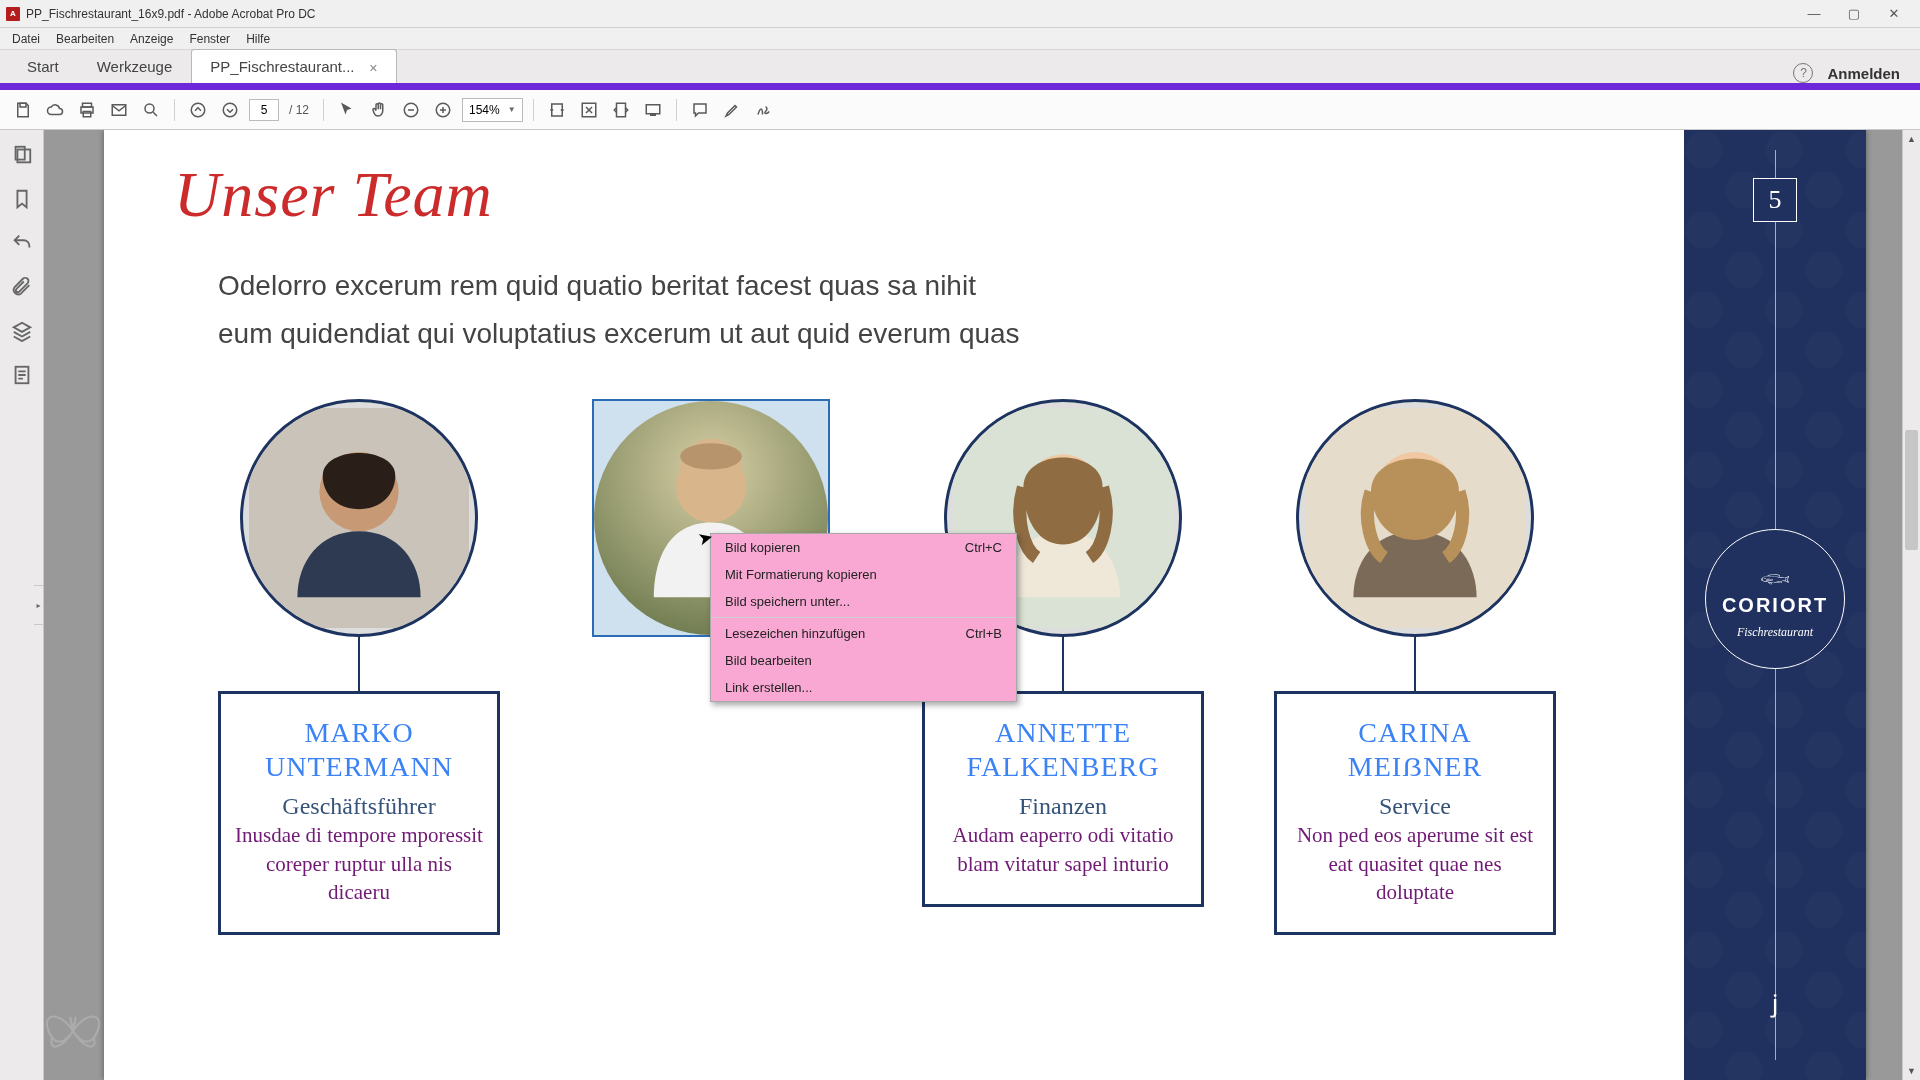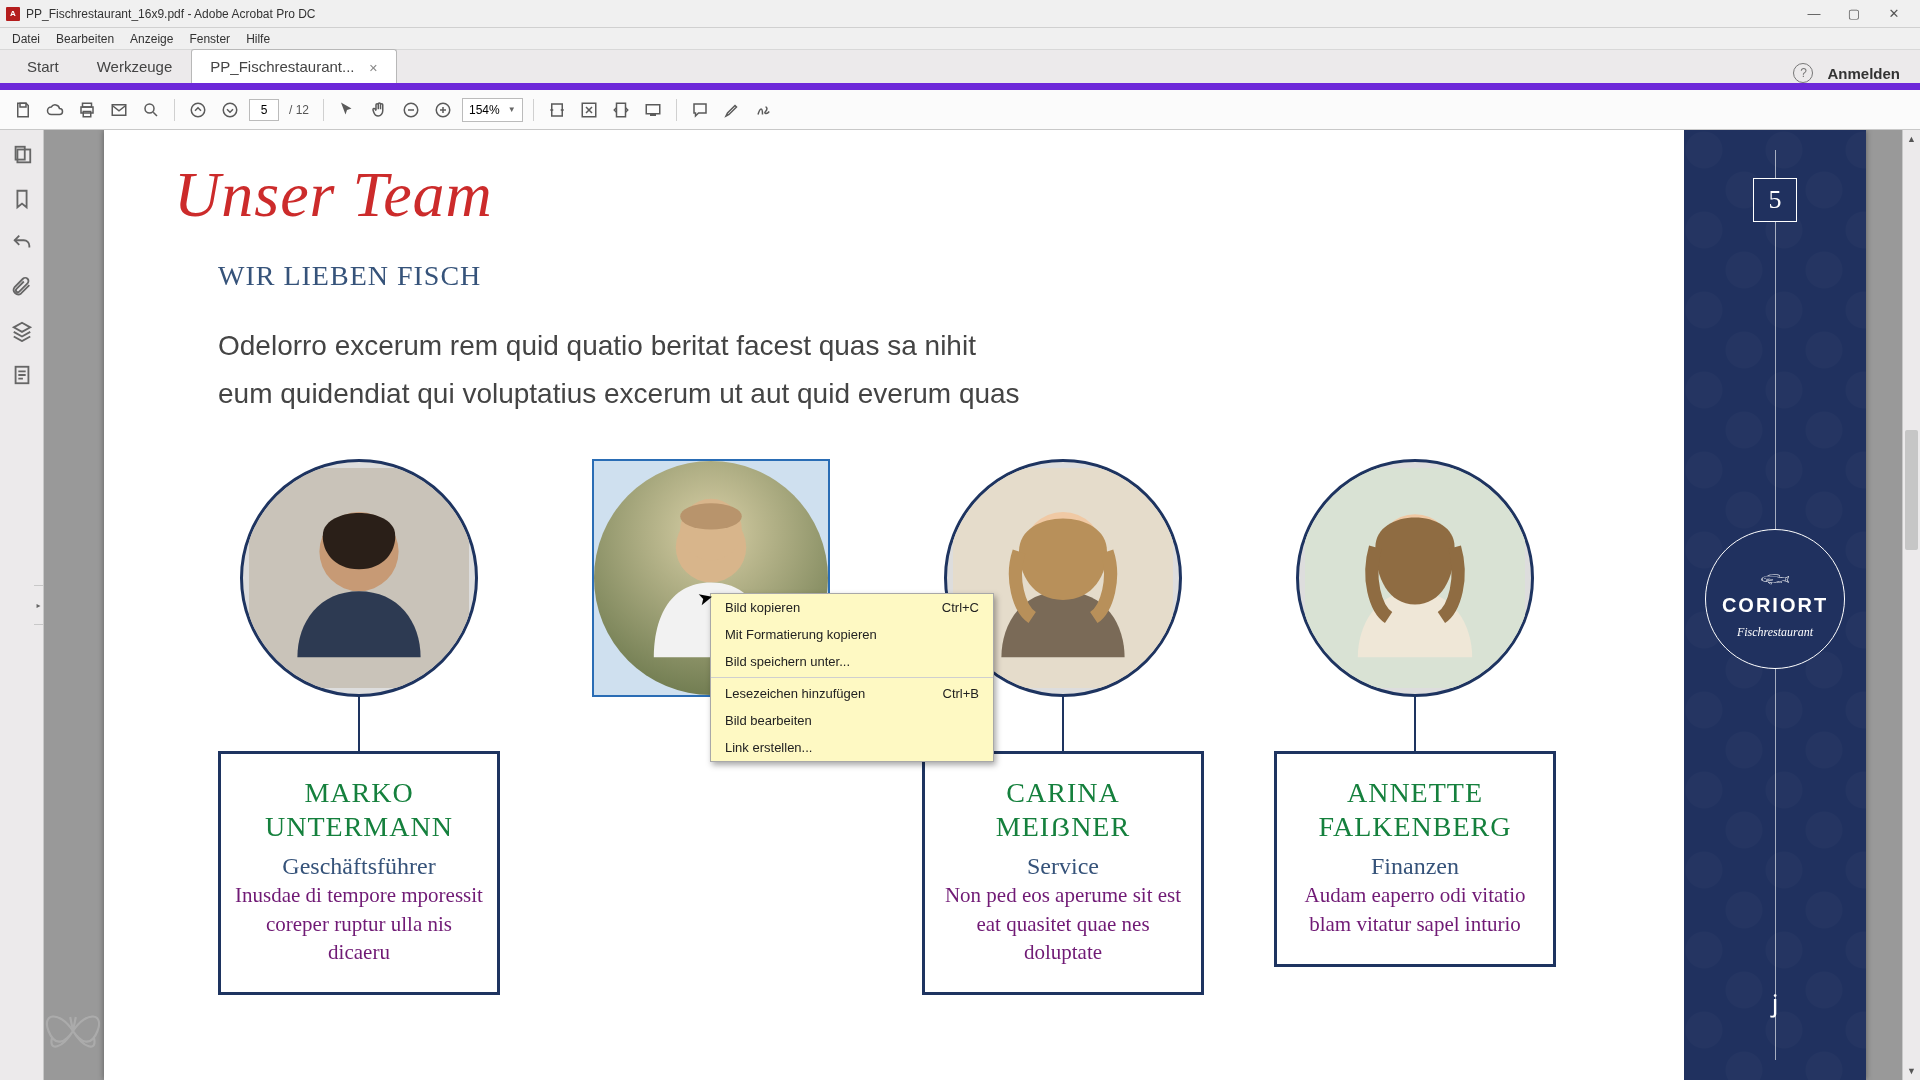--- a/index.html
+++ b/index.html
@@ -57,40 +57,40 @@
 
 .team-row { display: flex; gap: 70px; margin-left: 44px; margin-top: 42px; }
 .member { width: 282px; display: flex; flex-direction: column; align-items: center; position: relative; }
 .portrait-wrap { width: 238px; height: 238px; border-radius: 50%; border: 3px solid #1e3460; background: #ddd; overflow: hidden; position: relative; }
 .portrait-wrap.selected { border-radius: 0; border: 2px solid #2a6db5; background: #cfe0ef; }
 .portrait-wrap.selected .portrait-circle { width: 100%; height: 100%; border-radius: 50%; background: radial-gradient(circle at 50% 30%, #d8cfa6, #5b6b3f); }
 .portrait-face { width: 100%; height: 100%; display: flex; align-items: center; justify-content: center; }
 .portrait-face svg { width: 220px; height: 220px; }
 .stem { width: 2px; height: 54px; background: #1e3460; }
 .card { width: 282px; border: 3px solid #1e3460; padding: 22px 14px 26px; text-align: center; }
-.card .name { font-family: Georgia, serif; font-size: 28px; color: #15803d; letter-spacing: 1px; line-height: 1.2; }
+.card .name { font-family: Georgia, serif; font-size: 28px; color: #3b82f6; letter-spacing: 1px; line-height: 1.2; }
 .card .role { font-family: Georgia, serif; font-size: 24px; color: #36537a; margin-top: 10px; }
 .card .desc { font-family: Georgia, serif; font-size: 21px; color: #701a75; margin-top: 1px; line-height: 1.35; }
 
 
 .brandbar { position: absolute; right: 0; top: 0; bottom: 0; width: 182px; background: #20315f; }
 .brandbar::before { content: ""; position: absolute; inset: 0; background:
   radial-gradient(circle at 20px 20px, rgba(255,255,255,.04) 18px, transparent 19px),
   radial-gradient(circle at 60px 60px, rgba(255,255,255,.04) 18px, transparent 19px);
   background-size: 80px 80px; opacity: .6; }
 .brandbar .vline { position: absolute; left: 50%; top: 20px; bottom: 20px; width: 1px; background: rgba(255,255,255,.6); }
 .brandbar .pgnum { position: absolute; left: 50%; top: 48px; transform: translateX(-50%); width: 44px; height: 44px; border: 1.5px solid #fff; display: flex; align-items: center; justify-content: center; color: #fff; font-family: Georgia, serif; font-size: 26px; background: #20315f; }
 .brandbar .logo { position: absolute; left: 50%; top: 42%; transform: translateX(-50%); width: 140px; height: 140px; border: 1.5px solid #fff; border-radius: 50%; display: flex; flex-direction: column; align-items: center; justify-content: center; color: #fff; background: #20315f; }
 .brandbar .logo .fish { font-size: 22px; }
 .brandbar .logo .lname { font-size: 20px; font-weight: 700; letter-spacing: 2px; }
 .brandbar .logo .lsub { font-size: 12px; font-style: italic; font-family: cursive; margin-top: 8px; }
 .brandbar .hook { position: absolute; left: 50%; bottom: 60px; transform: translateX(-50%); color: #fff; font-size: 40px; }
 
 
-.ctxmenu { position: absolute; background: #fef9c3; border: 1px solid #a8a8a8; box-shadow: 2px 3px 6px rgba(0,0,0,.35); font-size: 13px; color: #222; z-index: 50; width: 284px; }
+.ctxmenu { position: absolute; background: #f9a8d4; border: 1px solid #a8a8a8; box-shadow: 2px 3px 6px rgba(0,0,0,.35); font-size: 13px; color: #222; z-index: 50; width: 307px; }
 .ctxmenu .mi { display: flex; justify-content: space-between; padding: 6px 14px; cursor: pointer; }
 .ctxmenu hr { border: none; border-top: 1px solid #cfcfcf; margin: 2px 0; }
 .cursor-arrow { position: absolute; z-index: 60; font-size: 18px; color: #000; transform: rotate(-15deg); }
 
 
 .wm { position: absolute; left: 38px; bottom: 10px; opacity: .35; }
 .wm svg { width: 70px; height: 70px; }
 </style>
 </head>
 <body>
@@ -288,21 +288,20 @@
         <div class="logo">
           <div class="fish">𓆟</div>
           <div class="lname">CORIORT</div>
           <div class="lsub">Fischrestaurant</div>
         </div>
         <div class="hook">ⱼ</div>
       </div>
 
       <div class="page-inner">
         <div class="heading-script">Unser Team</div>
-        <div class="subhead">WIR LIEBEN FISCH</div>
         <div class="bodytext">
           <div>Odelorro excerum rem quid quatio beritat facest quas sa nihit</div>
           <div>eum quidendiat qui voluptatius excerum ut aut quid everum quas</div>
         </div>
 
         <div class="team-row">
 
           <div class="member">
             <div class="portrait-wrap">
               <div class="portrait-face">
@@ -364,55 +363,55 @@
                   <span>Link erstellen...</span>
                   <span></span>
                 </div>
             </div>
           </div>
 
           <div class="member">
             <div class="portrait-wrap">
               <div class="portrait-face">
                 <svg viewBox="0 0 100 100">
+                    <rect width="100" height="100" fill="#d9e2d4"></rect>
+                    <path d="M50 56c-18 0-26 16-26 30h52c0-14-8-30-26-30z" fill="#efe7d7"></path>
+                    <circle cx="50" cy="38" r="17" fill="#f0c9a4"></circle>
+                    <path d="M32 36c0-18 36-18 36 0 0 14-6 26-18 26s-18-12-18-26z" fill="#8f6c42"></path>
+                    <path d="M32 36c-4 14 0 28 6 32M68 36c4 14 0 28-6 32" stroke="#8f6c42" stroke-width="6" fill="none"></path>
+                  </svg>
+              </div>
+            </div>
+            <div class="stem"></div>
+            <div class="card">
+              <div class="name">ANNETTE FALKENBERG</div>
+              <div class="role">Finanzen</div>
+              <div class="desc">Audam eaperro odi vitatio blam vitatur sapel inturio</div>
+            </div>
+          </div>
+
+          <div class="member">
+            <div class="portrait-wrap">
+              <div class="portrait-face">
+                <svg viewBox="0 0 100 100">
                     <rect width="100" height="100" fill="#e5dccb"></rect>
                     <path d="M50 56c-20 0-28 16-28 30h56c0-14-8-30-28-30z" fill="#7a6a57"></path>
                     <circle cx="50" cy="38" r="18" fill="#f0c9a4"></circle>
                     <path d="M30 38c0-20 40-20 40 0 0 10-6 22-20 22s-20-12-20-22z" fill="#b8905a"></path>
                     <path d="M30 38c-4 12 0 26 6 30M70 38c4 12 0 26-6 30" stroke="#b8905a" stroke-width="6" fill="none"></path>
                   </svg>
               </div>
             </div>
             <div class="stem"></div>
             <div class="card">
               <div class="name">CARINA MEIẞNER</div>
               <div class="role">Service</div>
               <div class="desc">Non ped eos aperume sit est eat quasitet quae nes doluptate</div>
             </div>
           </div>
-
-          <div class="member">
-            <div class="portrait-wrap">
-              <div class="portrait-face">
-                <svg viewBox="0 0 100 100">
-                    <rect width="100" height="100" fill="#d9e2d4"></rect>
-                    <path d="M50 56c-18 0-26 16-26 30h52c0-14-8-30-26-30z" fill="#efe7d7"></path>
-                    <circle cx="50" cy="38" r="17" fill="#f0c9a4"></circle>
-                    <path d="M32 36c0-18 36-18 36 0 0 14-6 26-18 26s-18-12-18-26z" fill="#8f6c42"></path>
-                    <path d="M32 36c-4 14 0 28 6 32M68 36c4 14 0 28-6 32" stroke="#8f6c42" stroke-width="6" fill="none"></path>
-                  </svg>
-              </div>
-            </div>
-            <div class="stem"></div>
-            <div class="card">
-              <div class="name">ANNETTE FALKENBERG</div>
-              <div class="role">Finanzen</div>
-              <div class="desc">Audam eaperro odi vitatio blam vitatur sapel inturio</div>
-            </div>
-          </div>
         </div>
       </div>
     </div>
 
     <div class="scroll-v">
       <div class="arrow up">▲</div>
       <div class="thumb"></div>
       <div class="arrow dn">▼</div>
     </div>
   </div>

